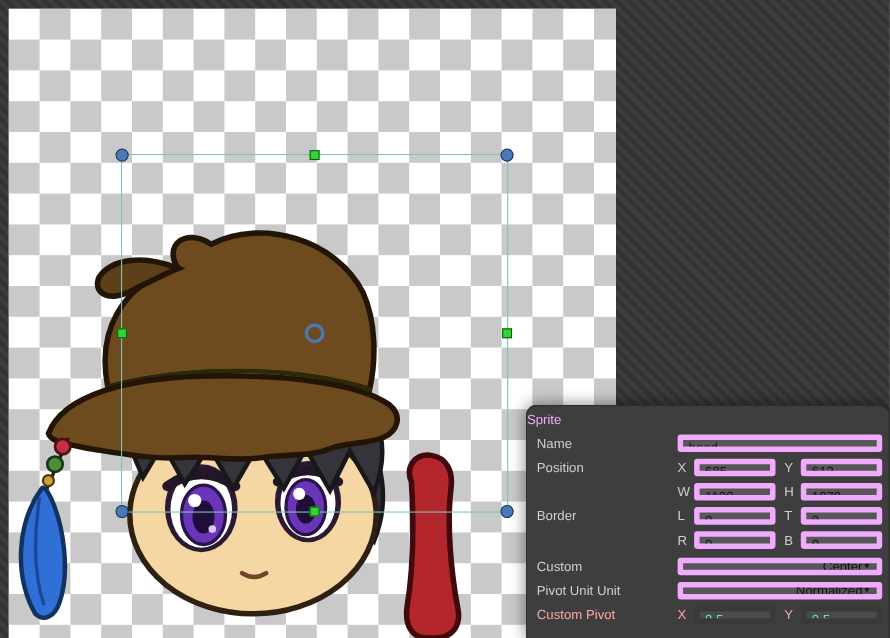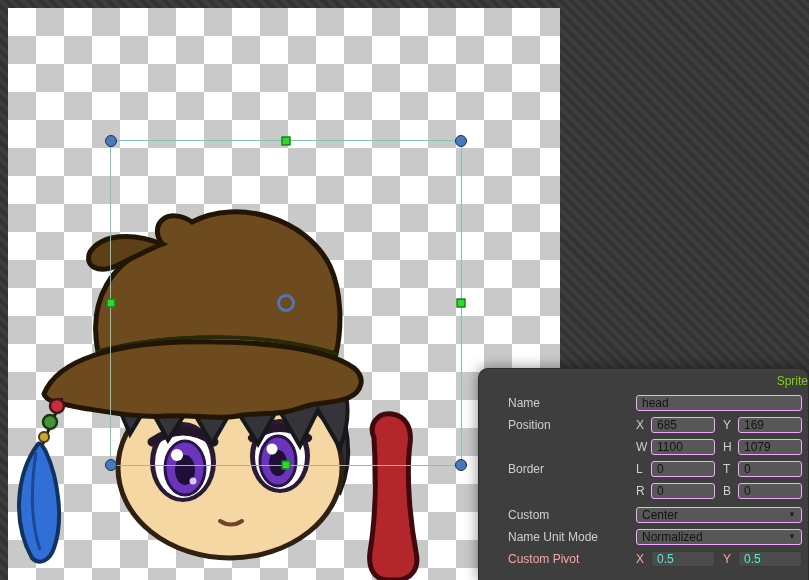--- a/index.html
+++ b/index.html
@@ -38,33 +38,33 @@
     background:transparent;
   }
 
   
   .panel{
     position:absolute;left:478px;top:368px;width:331px;height:212px;z-index:5;
     background:var(--panel-bg,#3e3e3e);border:1px solid #2b2b2b;border-bottom:none;
     border-radius:10px 10px 0 0;box-sizing:border-box;
     color:#cfcfcf;font-size:12px;box-shadow:0 0 14px rgba(0,0,0,.45);
   }
-  .panel-title{text-align:right;padding:5px 0 4px;color:#84cc16;}
+  .panel-title{text-align:left;padding:5px 0 4px;color:#f0abfc;}
   .rows{padding:0 6px 0 9px;}
   .row{display:flex;align-items:center;height:21px;margin-bottom:1px;}
-  .row .lbl{width:128px;flex:0 0 128px;margin-left:20px;}
+  .row .lbl{width:128px;flex:0 0 128px;}
   .fields{display:flex;align-items:center;flex:1;min-width:0;gap:8px;}
   .pair{display:flex;align-items:center;flex:1;min-width:0;}
   .prefix{width:12px;flex:0 0 12px;margin-right:3px;color:#cfcfcf;}
   .field{
-    background:var(--field-bg,#575757);border:1px solid #f0abfc;border-radius:3px;
+    background:var(--field-bg,#575757);border:5px solid #f0abfc;border-radius:3px;
     height:16px;line-height:14px;padding:0 5px;box-sizing:border-box;
     color:#141414;flex:1;min-width:0;white-space:nowrap;overflow:hidden;
   }
-  .dropdown{display:flex;justify-content:space-between;align-items:center;cursor:default;}
+  .dropdown{display:flex;justify-content:flex-end;align-items:center;cursor:default;}
   .dd-arrow{font-size:8px;color:#1c1c1c;line-height:1;}
   .gap-before{margin-top:3px;}
   .disabled .lbl,.disabled .prefix{color:#fca5a5;}
   .disabled .field{color:#5eead4;background:#4b4b4b;border-color:#3a3a3a;}
 </style>
 </head>
 <body>
 
 <div class="stage">
 
@@ -149,21 +149,21 @@
 
       <div class="row">
         <span class="lbl">Position</span>
         <div class="fields">
           <span class="pair">
             <span class="prefix">X</span>
             <span class="field">685</span>
           </span>
           <span class="pair">
             <span class="prefix">Y</span>
-            <span class="field">169</span>
+            <span class="field">612</span>
           </span>
         </div>
       </div>
 
       <div class="row">
         <span class="lbl"></span>
         <div class="fields">
           <span class="pair">
             <span class="prefix">W</span>
             <span class="field">1100</span>
@@ -207,21 +207,21 @@
         <span class="lbl">Custom</span>
         <div class="fields">
           <span class="field dropdown">
             <span>Center</span>
             <span class="dd-arrow">▼</span>
           </span>
         </div>
       </div>
 
       <div class="row">
-        <span class="lbl">Name Unit Mode</span>
+        <span class="lbl">Pivot Unit Unit</span>
         <div class="fields">
           <span class="field dropdown">
             <span>Normalized</span>
             <span class="dd-arrow">▼</span>
           </span>
         </div>
       </div>
 
       <div class="row disabled">
         <span class="lbl">Custom Pivot</span>

